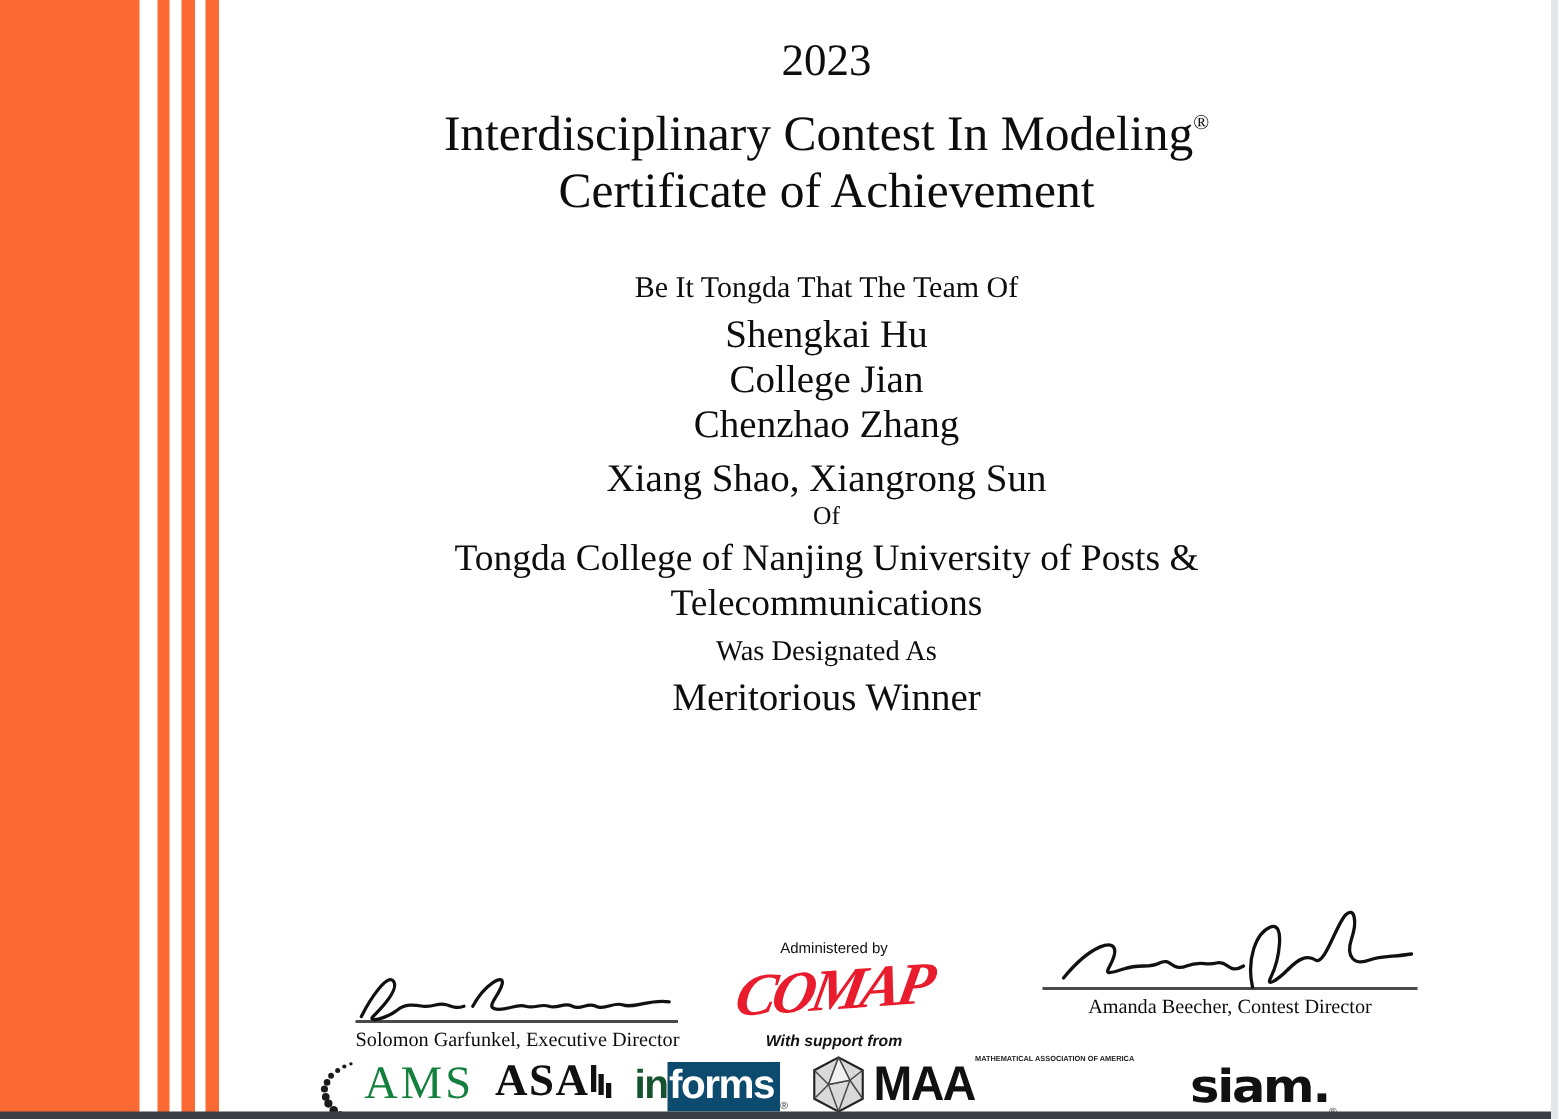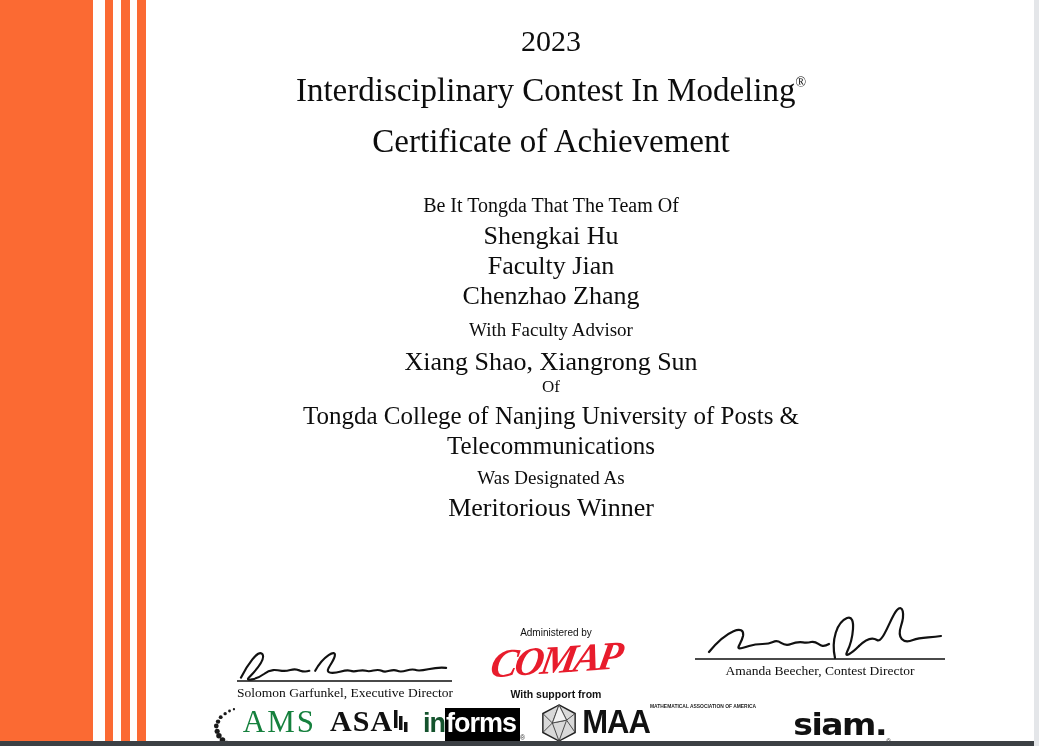--- a/index.html
+++ b/index.html
@@ -19,21 +19,21 @@
 
   
   .right-strip { position: absolute; top: 0; right: 0; width: 5px; height: 746px; background: #e4e6e9; z-index: 9; }
   .bottom-strip { position: absolute; left: 0; top: 741px; width: 1034px; height: 5px; background: #3c4044; z-index: 8; }
 
   
   .content { position: absolute; left: 146px; top: 0; width: 810px; text-align: center; }
   .year       { padding-top: 24px; font-size: 30px; }
   .title      { margin-top: 14px; font-size: 33px; }
   .title sup  { font-size: 14px; vertical-align: 14px; }
-  .subtitle   { margin-top: 14px; font-size: 33px; }
+  .subtitle   { margin-top: 1px; font-size: 33px; }
   .intro      { margin-top: 34px; font-size: 20px; }
   .names      { margin-top: 4px; font-size: 26px; line-height: 30px; }
   .adv-intro  { margin-top: 8px; font-size: 19px; }
   .advisors   { margin-top: 6px; font-size: 26px; }
   .of-label   { font-size: 17px; }
   .institution{ margin-top: 4px; font-size: 25px; line-height: 30px; }
   .was-label  { margin-top: 6px; font-size: 19px; }
   .designation{ margin-top: 4px; font-size: 26px; }
 
   
@@ -44,32 +44,32 @@
   .sig-line { border-bottom: 2px solid #4a4a4a; margin-top: -6px; }
   .sig-caption { font-size: 13.5px; margin-top: 3px; white-space: nowrap; }
 
   
   .admin-block { position: absolute; left: 480px; top: 627px; width: 152px; text-align: center;
                  font-family: "Liberation Sans", sans-serif; }
   .admin-label { font-size: 10px; font-weight: normal; color: #111; }
   .comap { display: inline-block; font-family: "Liberation Serif", serif; font-style: italic; font-weight: bold;
            font-size: 40px; line-height: 44px; color: #e81c2c; letter-spacing: -3px;
            transform: skewX(-14deg) rotate(-4deg); }
-  .support-label { font-size: 10.5px; font-weight: bold; color: #111; margin-top: 6px; }
+  .support-label { font-size: 10.5px; font-weight: bold; color: #111; margin-top: 6px; font-style: italic; }
 
   
   .logo-row { position: absolute; left: 146px; top: 704px; width: 810px;
               display: flex; justify-content: center; align-items: flex-start; gap: 14px;
               font-family: "Liberation Sans", sans-serif; }
   .logo { display: flex; align-items: flex-start; }
   .ams-text { font-family: "Liberation Serif", serif; font-size: 31px; letter-spacing: 2px; color: #15803d; margin-left: 2px; }
   .asa-text { font-family: "Liberation Serif", serif; font-size: 30px; font-weight: bold; letter-spacing: 1px; color: #111; }
   .informs { margin-top: 4px; }
   .informs-in { font-size: 27px; font-weight: bold; color: #14532d; letter-spacing: -1px; }
-  .informs-box { background: #000000; color: #fff; font-size: 27px; font-weight: bold; letter-spacing: -1px;
+  .informs-box { background: #0c4a6e; color: #fff; font-size: 27px; font-weight: bold; letter-spacing: -1px;
                  padding: 0 4px 2px 1px; }
   .reg-tiny { font-size: 7px; color: #333; align-self: flex-end; }
   .maa-wrap { text-align: center; }
   .maa-row { display: flex; align-items: center; }
   .maa-text { font-size: 31px; font-weight: bold; letter-spacing: -1px; color: #111; margin-left: 3px;
               font-family: "Liberation Sans", sans-serif; transform: scaleY(1.05); }
   .maa-caption { font-size: 6px; font-weight: bold; color: #222; white-space: nowrap; transform: scale(0.82); transform-origin: left top; }
   .siam-text { font-size: 33px; font-weight: bold; letter-spacing: -1.5px; color: #111;
                font-family: "DejaVu Sans", sans-serif; transform: scaleY(0.92); transform-origin: top; margin-top: 2px; }
 </style>
@@ -86,24 +86,23 @@
   <div class="bottom-strip"></div>
 
   <div class="content">
     <div class="year">2023</div>
     <div class="title"><span>Interdisciplinary Contest In Modeling</span><sup>®</sup></div>
     <div class="subtitle">Certificate of Achievement</div>
 
     <div class="intro">Be It Tongda That The Team Of</div>
     <div class="names">
       <div>Shengkai Hu</div>
-      <div>Faculty Jian</div>
+      <div>College Jian</div>
       <div>Chenzhao Zhang</div>
     </div>
-    <div class="adv-intro">With Faculty Advisor</div>
     <div class="advisors">Xiang Shao, Xiangrong Sun</div>
 
     <div class="of-label">Of</div>
     <div class="institution">
       <div>Tongda College of Nanjing University of Posts &amp;</div>
       <div>Telecommunications</div>
     </div>
     <div class="was-label">Was Designated As</div>
     <div class="designation">Meritorious Winner</div>
   </div>

